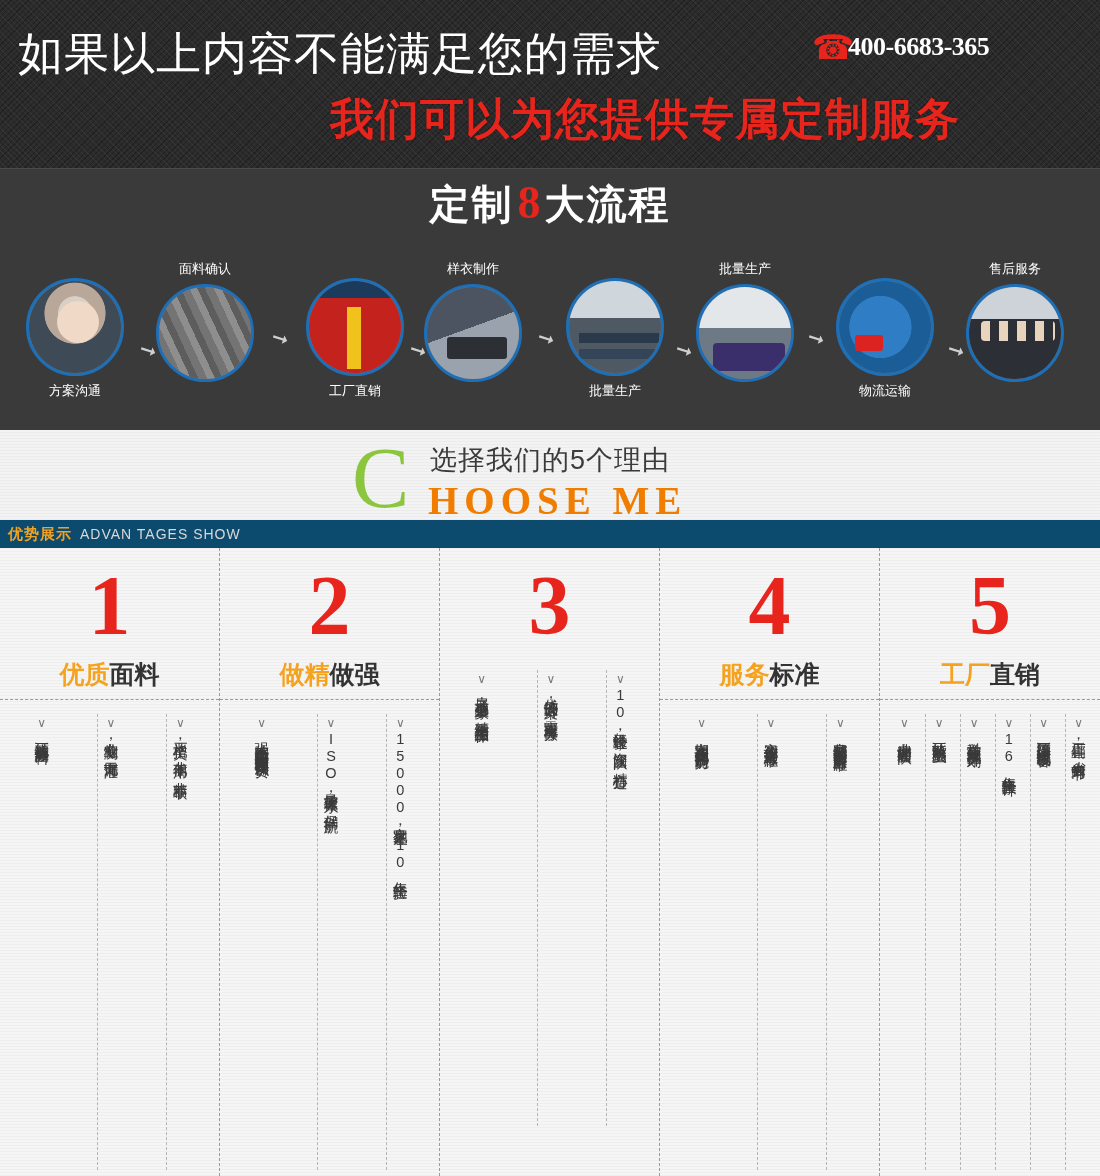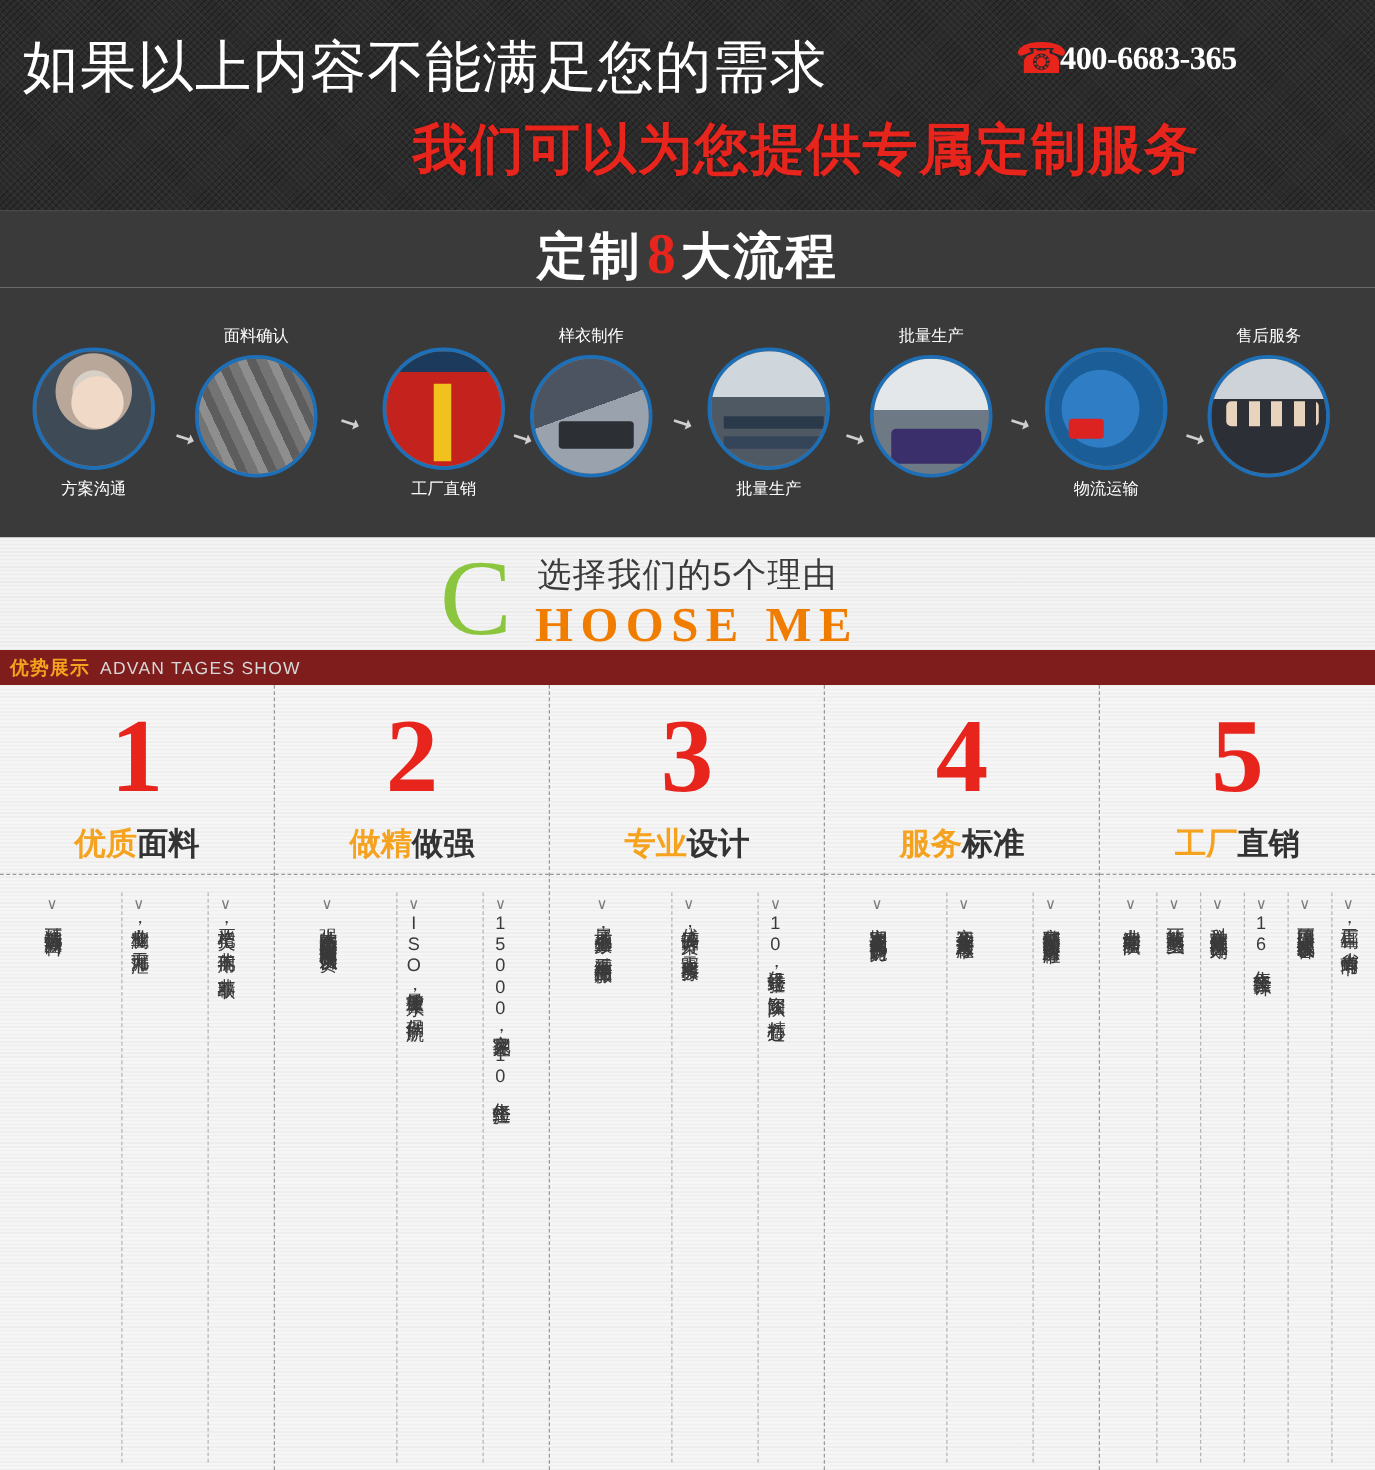--- a/index.html
+++ b/index.html
@@ -192,21 +192,21 @@
     font-size: 39px;
     color: #f07c00;
     font-family: "Liberation Serif", serif;
     letter-spacing: 6px;
     font-weight: bold;
   }
 
   
   .adv-bar {
     height: 28px;
-    background: #7f1d1d;
+    background: #0c4a6e;
     display: flex;
     align-items: center;
     padding-left: 8px;
   }
   .adv-cn { color: #f5a21f; font-size: 15px; font-weight: bold; letter-spacing: 1px; }
   .adv-en { color: #d8d8d8; font-size: 14px; margin-left: 8px; letter-spacing: 1px; }
 
   
   .reasons {
     display: flex;
@@ -388,23 +388,20 @@
       </div>
       <div class="bullets">
         <div class="bullet"><span class="chev">∨</span><span>15000家客户见证，10年生产经验</span></div>
         <div class="bullet"><span class="chev">∨</span><span>ISO质量管理体系，保驾护航</span></div>
         <div class="bullet"><span class="chev">∨</span><span>强大的生产能力科学灵活的生产管理制度知识供货</span></div>
       </div>
     </div>
 
     <div class="col">
       <div class="num">3</div>
-      <div class="col-title">
-        <span class="o">专业</span><span class="d">设计</span>
-      </div>
       <div class="bullets">
         <div class="bullet"><span class="chev">∨</span><span>10年设计经验，资深团队，精心打造</span></div>
         <div class="bullet"><span class="chev">∨</span><span>优质的设计方案，零距离对接服务</span></div>
         <div class="bullet"><span class="chev">∨</span><span>展示成功企业形象，精工细作精品工作服</span></div>
       </div>
     </div>
 
     <div class="col">
       <div class="num">4</div>
       <div class="col-title">

